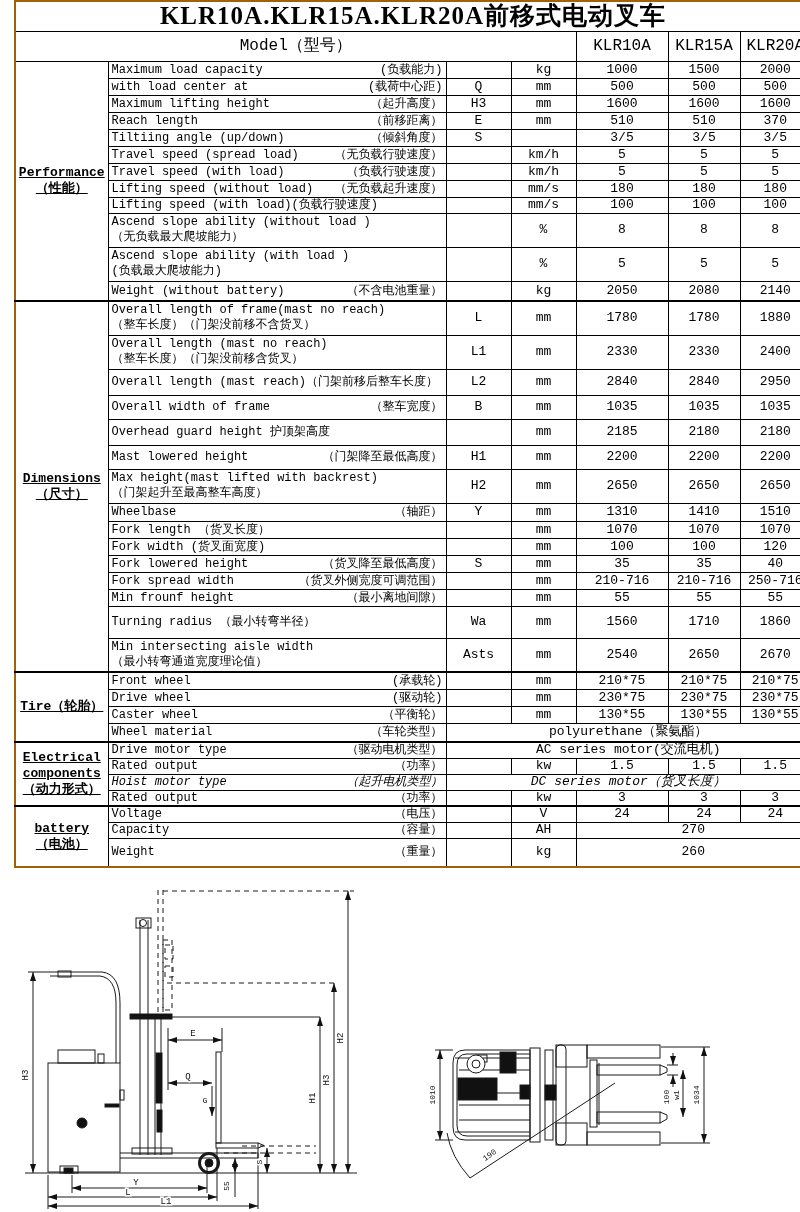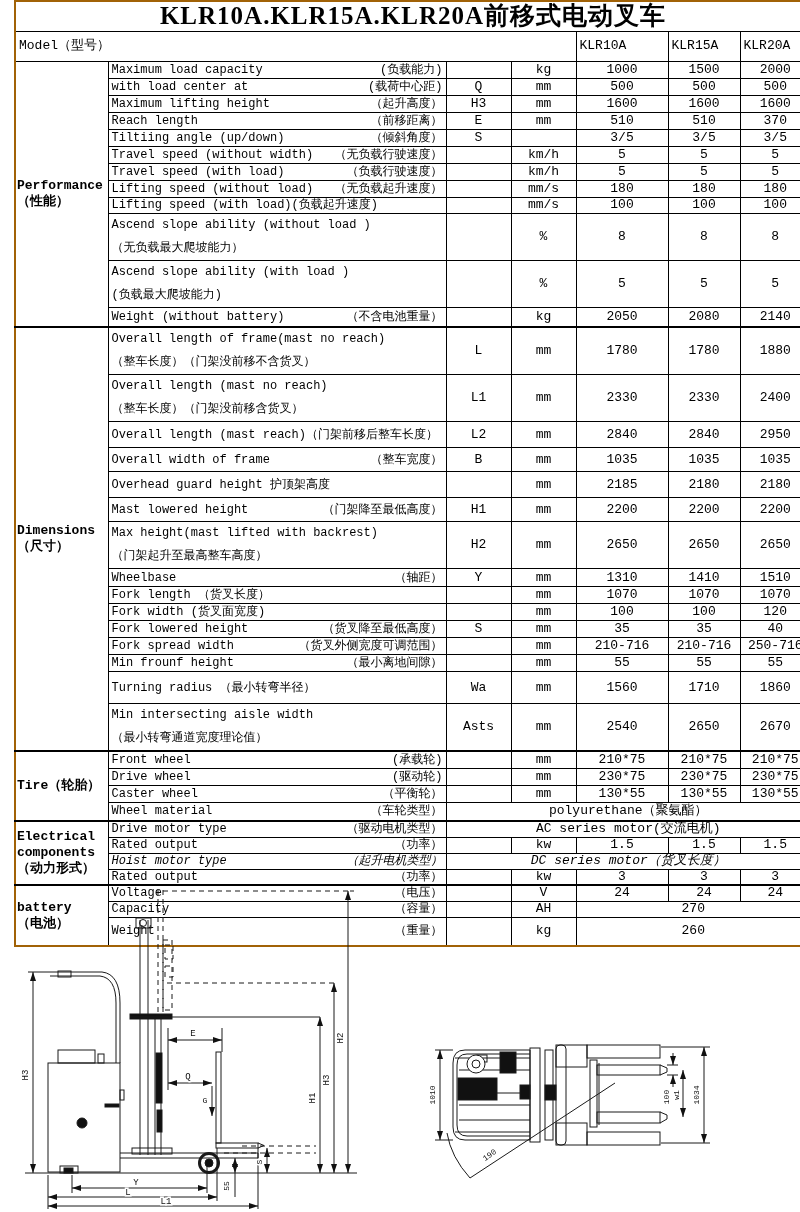--- a/index.html
+++ b/index.html
@@ -14,27 +14,27 @@
   td{
     border:1px solid #000;padding:0 3px;font-size:12px;line-height:14px;
     overflow:hidden;white-space:nowrap;vertical-align:middle;
   }
   tr.title-row{height:30px;}
   td.title-cell{
     font-family:"Liberation Serif","DejaVu Serif",serif;font-weight:bold;
     font-size:25px;text-align:center;letter-spacing:1px;
   }
   tr.header-row{height:30px;}
-  td.model-cell{font-size:13px;}
+  td.model-cell{text-align:center;font-size:16px;}
   td.sec{
-    text-align:left;font-weight:bold;font-size:13px;line-height:16px;
-    white-space:normal;padding:0 1px;
+    text-align:center;font-weight:bold;font-size:13px;line-height:16px;
+    white-space:normal;padding:0 1px;text-decoration:underline;
   }
   td.lbl .en-zh{display:flex;justify-content:space-between;align-items:flex-end;}
-  td.lbl.two{white-space:normal;line-height:23px;}
+  td.lbl.two{white-space:normal;line-height:15px;}
   td.val,td.sym,td.unit{text-align:center;font-size:13px;}
   tr.sec-start td{border-top:2px solid #000;}
   .drawing{position:absolute;}
   svg text{
     font-family:"Liberation Mono","DejaVu Sans Mono",monospace;font-size:9px;
     fill:#111;stroke:#fff;stroke-width:3px;paint-order:stroke;text-anchor:middle;
   }
   svg text.tiny{font-size:8px;}
 </style>
 </head>
@@ -122,21 +122,21 @@
         </td>
         <td class="sym">S</td>
         <td class="unit"></td>
         <td class="val">3/5</td>
         <td class="val">3/5</td>
         <td class="val">3/5</td>
       </tr>
       <tr style="height: 17px;">
         <td class="lbl">
           <span class="en-zh">
-            <span>Travel speed (without width)</span>
+            <span>Travel speed (spread load)</span>
             <span>（无负载行驶速度）</span>
           </span>
         </td>
         <td class="sym"></td>
         <td class="unit">km/h</td>
         <td class="val">5</td>
         <td class="val">5</td>
         <td class="val">5</td>
       </tr>
       <tr style="height: 17px;">
@@ -159,21 +159,21 @@
             <span>（无负载起升速度）</span>
           </span>
         </td>
         <td class="sym"></td>
         <td class="unit">mm/s</td>
         <td class="val">180</td>
         <td class="val">180</td>
         <td class="val">180</td>
       </tr>
       <tr style="height: 16px;">
-        <td class="lbl">Lifting speed (with load)(负载起升速度)</td>
+        <td class="lbl">Lifting speed (with load)(负载行驶速度)</td>
         <td class="sym"></td>
         <td class="unit">mm/s</td>
         <td class="val">100</td>
         <td class="val">100</td>
         <td class="val">100</td>
       </tr>
       <tr style="height: 34px;">
         <td class="lbl two">Ascend slope ability (without load )<br>（无负载最大爬坡能力）</td>
         <td class="sym"></td>
         <td class="unit">%</td>

